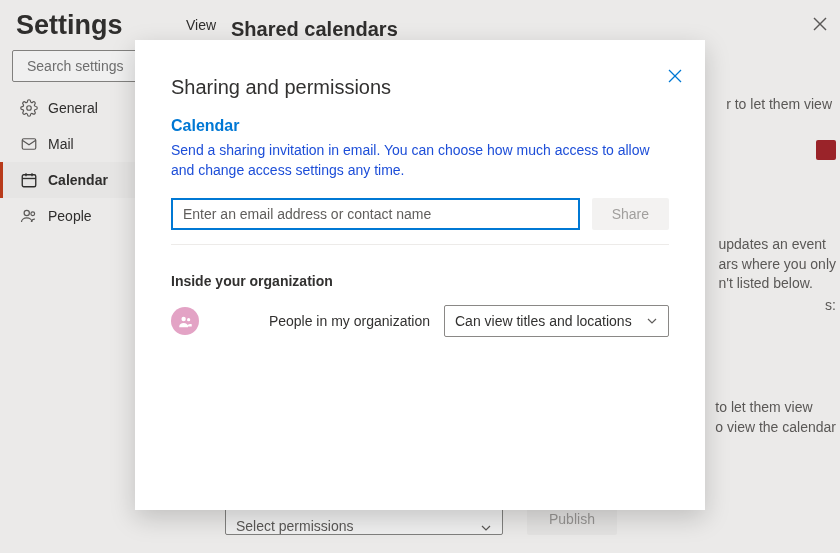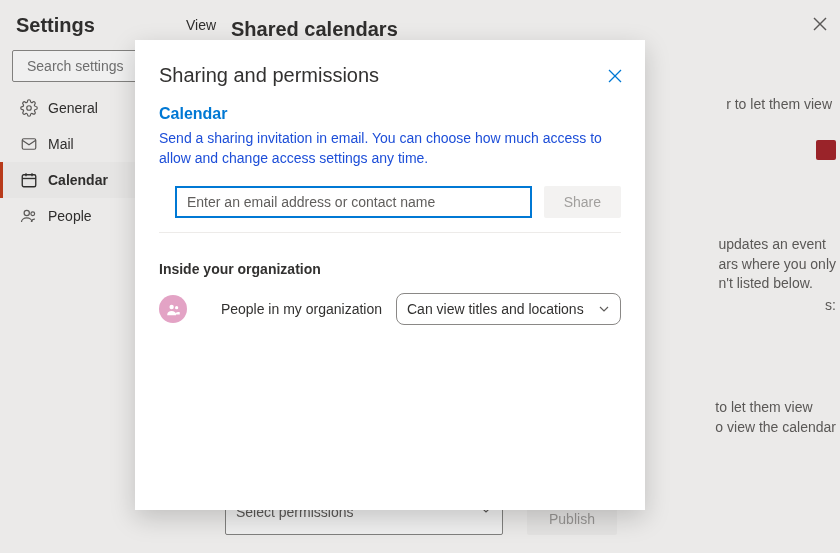--- a/index.html
+++ b/index.html
@@ -1,60 +1,60 @@
 <!DOCTYPE html>
 <html><head>
   <meta charset="utf-8">
   <style>
     * { box-sizing: border-box; margin: 0; padding: 0; font-family: 'Segoe UI', Tahoma, sans-serif; }
     body { width: 840px; height: 553px; background: #faf9f8; position: relative; overflow: hidden; color: #323130; }
     
     .top-bar { display: flex; align-items: center; height: 50px; padding: 0 16px; }
-    .settings-title { font-size: 20px; font-weight: 600; flex: 0 0 170px; }
+    .settings-title { font-size: 27px; font-weight: 600; flex: 0 0 170px; }
     .view-label { font-size: 14px; color: #323130; }
     
     .main-row { display: flex; height: calc(100% - 50px); }
     
     .sidebar { width: 215px; padding: 0 12px 12px 12px; flex-shrink: 0; }
     .search-box { display: flex; align-items: center; height: 32px; border: 1px solid #8a8886; border-radius: 2px; background: #fff; padding: 0 8px; margin-bottom: 8px; }
     .search-box .s-icon { width: 14px; height: 14px; margin-right: 6px; color: #605e5c; }
     .search-box input { border: none; outline: none; flex: 1; font-size: 14px; background: transparent; color: #ef4444; }
     
     .nav-item { display: flex; align-items: center; height: 36px; padding: 0 8px; font-size: 14px; color: #323130; cursor: pointer; border-left: 3px solid transparent; margin-left: -12px; padding-left: 17px; }
     .nav-item.selected { font-weight: 600; border-left: 3px solid #c43e1c; background: rgba(0,0,0,0.02); }
     .nav-item .nav-icon { width: 18px; height: 18px; margin-right: 10px; color: #605e5c; flex-shrink: 0; }
     .nav-item.selected .nav-icon { color: #323130; }
     
     .right-panel { flex: 1; padding: 0 16px; position: relative; }
     .panel-title { font-size: 20px; font-weight: 600; margin-top: -32px; margin-bottom: 28px; }
     .close-x { position: absolute; top: -42px; right: 4px; width: 32px; height: 32px; display: flex; align-items: center; justify-content: center; color: #605e5c; cursor: pointer; font-size: 16px; }
     
     .publish-row { position: absolute; bottom: 18px; left: 0; right: 16px; display: flex; gap: 24px; align-items: center; padding-left: 10px; }
-    .select-perm { flex: 0 0 278px; height: 32px; border: 1px solid #8a8886; border-radius: 2px; display: flex; align-items: flex-start; justify-content: space-between; padding: 0 10px; font-size: 14px; color: #605e5c; background: #fff; }
+    .select-perm { flex: 0 0 278px; height: 32px; border: 1px solid #8a8886; border-radius: 2px; display: flex; align-items: flex-end; justify-content: space-between; padding: 0 10px; font-size: 14px; color: #605e5c; background: #fff; }
     .publish-btn { height: 32px; padding: 0 22px; background: #f3f2f1; color: #a19f9d; font-size: 14px; display: flex; align-items: center; border-radius: 2px; }
     
     
     .overlay { position: absolute; inset: 0; background: rgba(0,0,0,0.06); }
-    .modal { position: absolute; left: 135px; top: 40px; width: 510px; height: 470px; background: #fff; box-shadow: 0 8px 24px rgba(0,0,0,0.18); padding: 24px; }
+    .modal { position: absolute; left: 135px; top: 40px; width: 570px; height: 470px; background: #fff; box-shadow: 0 8px 24px rgba(0,0,0,0.18); padding: 36px; }
     .modal-title { font-size: 20px; font-weight: 400; color: #323130; margin-bottom: 18px; }
     .modal-close { position: absolute; top: 24px; right: 18px; width: 24px; height: 24px; display: flex; align-items: center; justify-content: center; cursor: pointer; }
     .modal-close svg { stroke: #0078d4; }
     .m-section-title { color: #0078d4; font-size: 16px; font-weight: 600; margin-bottom: 6px; }
     .m-desc { font-size: 14px; color: #1d4ed8; line-height: 1.4; margin-bottom: 18px; }
-    .share-row { display: flex; gap: 12px; align-items: stretch; margin-bottom: 14px; margin-left: 16px; }
+    .share-row { display: flex; gap: 12px; align-items: stretch; margin-bottom: 14px; }
     .email-input { flex: 1; height: 32px; border: 2px solid #0078d4; padding: 0 10px; font-size: 14px; outline: none; }
     .email-input::placeholder { color: #605e5c; }
     .share-btn { height: 32px; padding: 0 20px; background: #f3f2f1; color: #a19f9d; font-size: 14px; border: none; border-radius: 2px; }
     .divider { height: 1px; background: #edebe9; margin-bottom: 28px; }
     .org-title { font-size: 14px; font-weight: 600; margin-bottom: 16px; }
     .org-row { display: flex; align-items: center; gap: 14px; }
     .avatar-circle { width: 28px; height: 28px; border-radius: 50%; background: #e3a3c5; display: flex; align-items: center; justify-content: center; flex-shrink: 0; }
     .avatar-circle svg { width: 15px; height: 15px; fill: #fff; }
     .org-label { flex: 1; font-size: 14px; text-align: right; }
-    .perm-select { width: 225px; height: 32px; border: 1px solid #8a8886; border-radius: 8px; display: flex; align-items: center; justify-content: space-between; padding: 0 10px; font-size: 14px; background: #fff; }
+    .perm-select { width: 225px; height: 32px; border: 1px solid #8a8886; border-radius: 2px; display: flex; align-items: center; justify-content: space-between; padding: 0 10px; font-size: 14px; background: #fff; }
     .chev { width: 12px; height: 12px; }
     
     .bg-text-block { position: absolute; font-size: 14px; color: #605e5c; line-height: 1.4; }
   </style>
 </head>
 <body>
 
 <div class="top-bar">
   <div class="settings-title">Settings</div>
   <div class="view-label">View</div>

